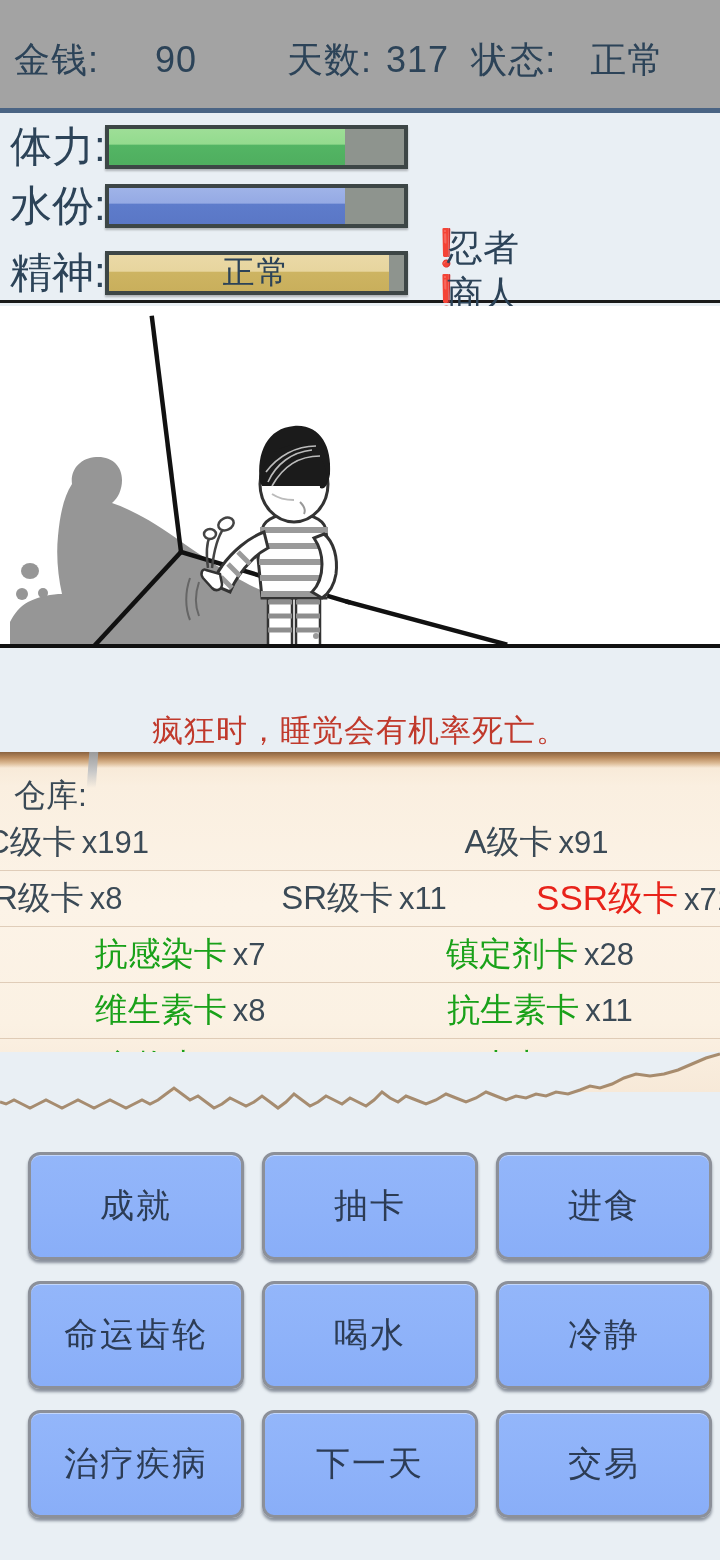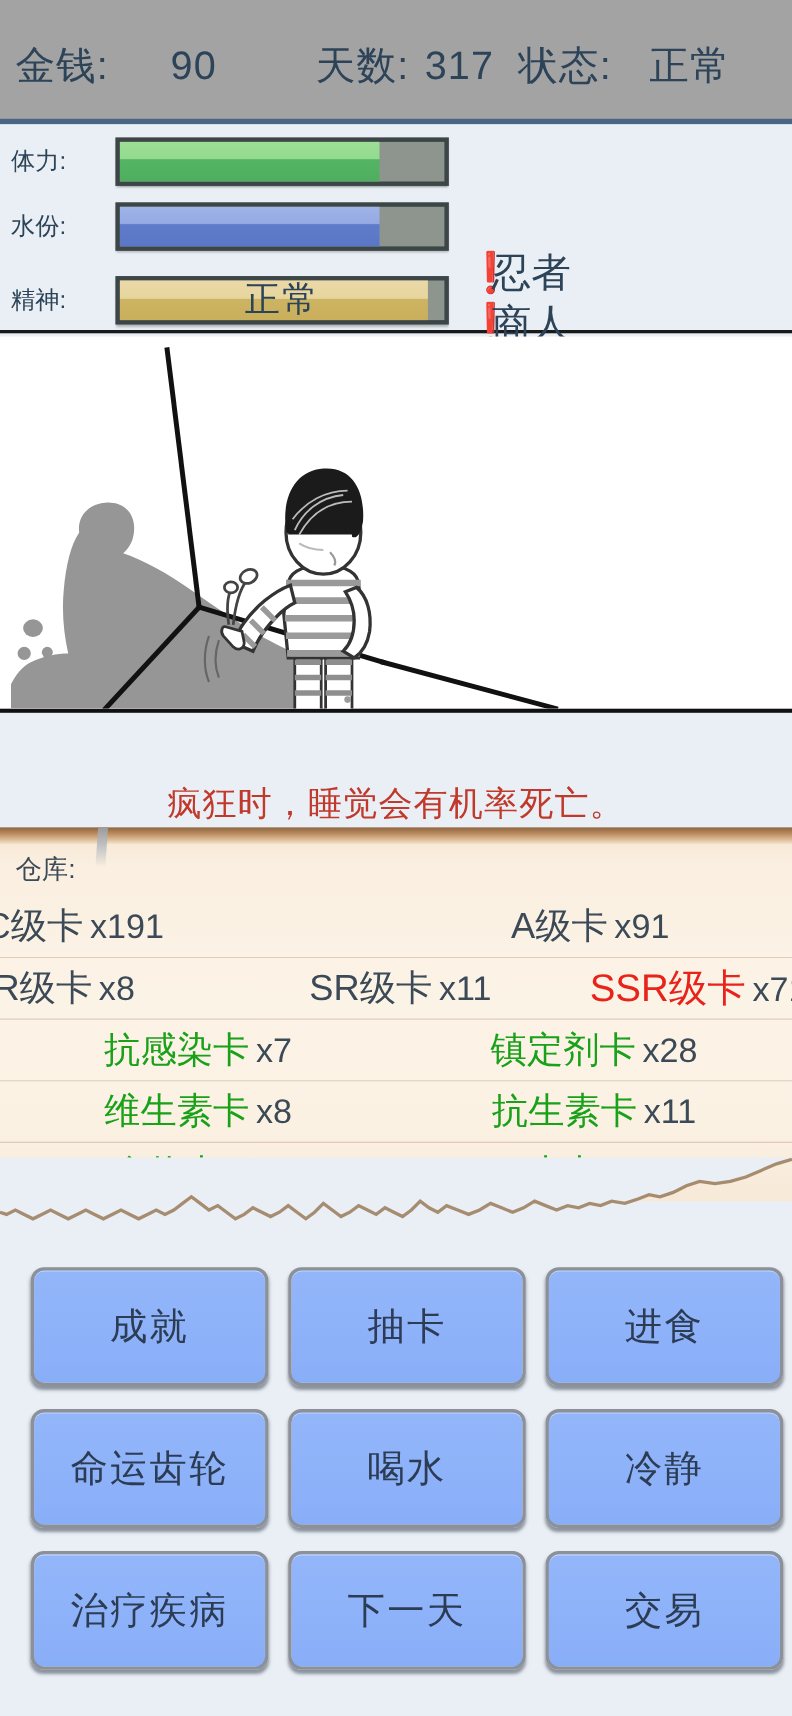--- a/index.html
+++ b/index.html
@@ -36,21 +36,21 @@
     position: absolute; left: 0; top: 113px; width: 720px; height: 190px;
     background: #e9eff4;
     border-bottom: 3px solid #1a1a1a;
   }
   .stat-row { position: absolute; left: 0; width: 420px; height: 54px; display: flex; align-items: center; }
   .stat-row.r1 { top: 7px; }
   .stat-row.r2 { top: 66px; }
   .stat-row.r3 { top: 133px; }
   .stat-label {
     width: 105px; text-align: left; padding-left: 10px;
-    font-size: 22px; color: #2c4358; white-space: nowrap;
+    font-size: 42px; color: #2c4358; white-space: nowrap;
   }
   .bar-outer {
     position: relative; width: 303px; height: 44px;
     border: 4px solid #3d4646; background: #8e948e;
     box-shadow: 0 2px 2px rgba(0,0,0,0.25);
   }
   .bar-fill { position: absolute; left: 0; top: 0; height: 100%; }
   .bar-fill.hp { background: linear-gradient(to bottom, #9ede97 0%, #93db8e 42%, #53b564 45%, #4fae5f 100%); }
   .bar-fill.water { background: linear-gradient(to bottom, #9fb3e8 0%, #95aae4 42%, #5e7ccb 45%, #5a77c6 100%); }
   .bar-fill.spirit { background: linear-gradient(to bottom, #ead9a6 0%, #e7d59e 45%, #cdb462 48%, #c9af5c 100%); }
@@ -99,21 +99,21 @@
     position: absolute; left: 0; top: 0; width: 720px; height: 16px;
     background: linear-gradient(to bottom, #8a6340 0%, #b98a5d 35%, #dcbb96 70%, rgba(245,228,209,0) 100%);
   }
   .inv-notch {
     position: absolute; left: 88px; top: 0; width: 9px; height: 36px;
     background: linear-gradient(to bottom, #9a9a9a 0%, #c9c9c9 55%, rgba(240,235,228,0) 100%);
     transform: skewX(-4deg);
   }
   .inv-title {
     position: absolute; left: 14px; top: 22px;
-    font-size: 24px; color: #3b4a56;
+    font-size: 32px; color: #3b4a56;
   }
   .inv-rows { position: absolute; left: 0; top: 62px; width: 720px; }
   .inv-row {
     position: relative; height: 56px; display: flex; align-items: center;
     border-top: 1px solid rgba(190,160,130,0.45);
   }
   .inv-row:first-child { border-top: none; }
   .inv-cell {
     flex: 1 1 0; display: flex; align-items: baseline; justify-content: center;
     white-space: nowrap; gap: 6px;

